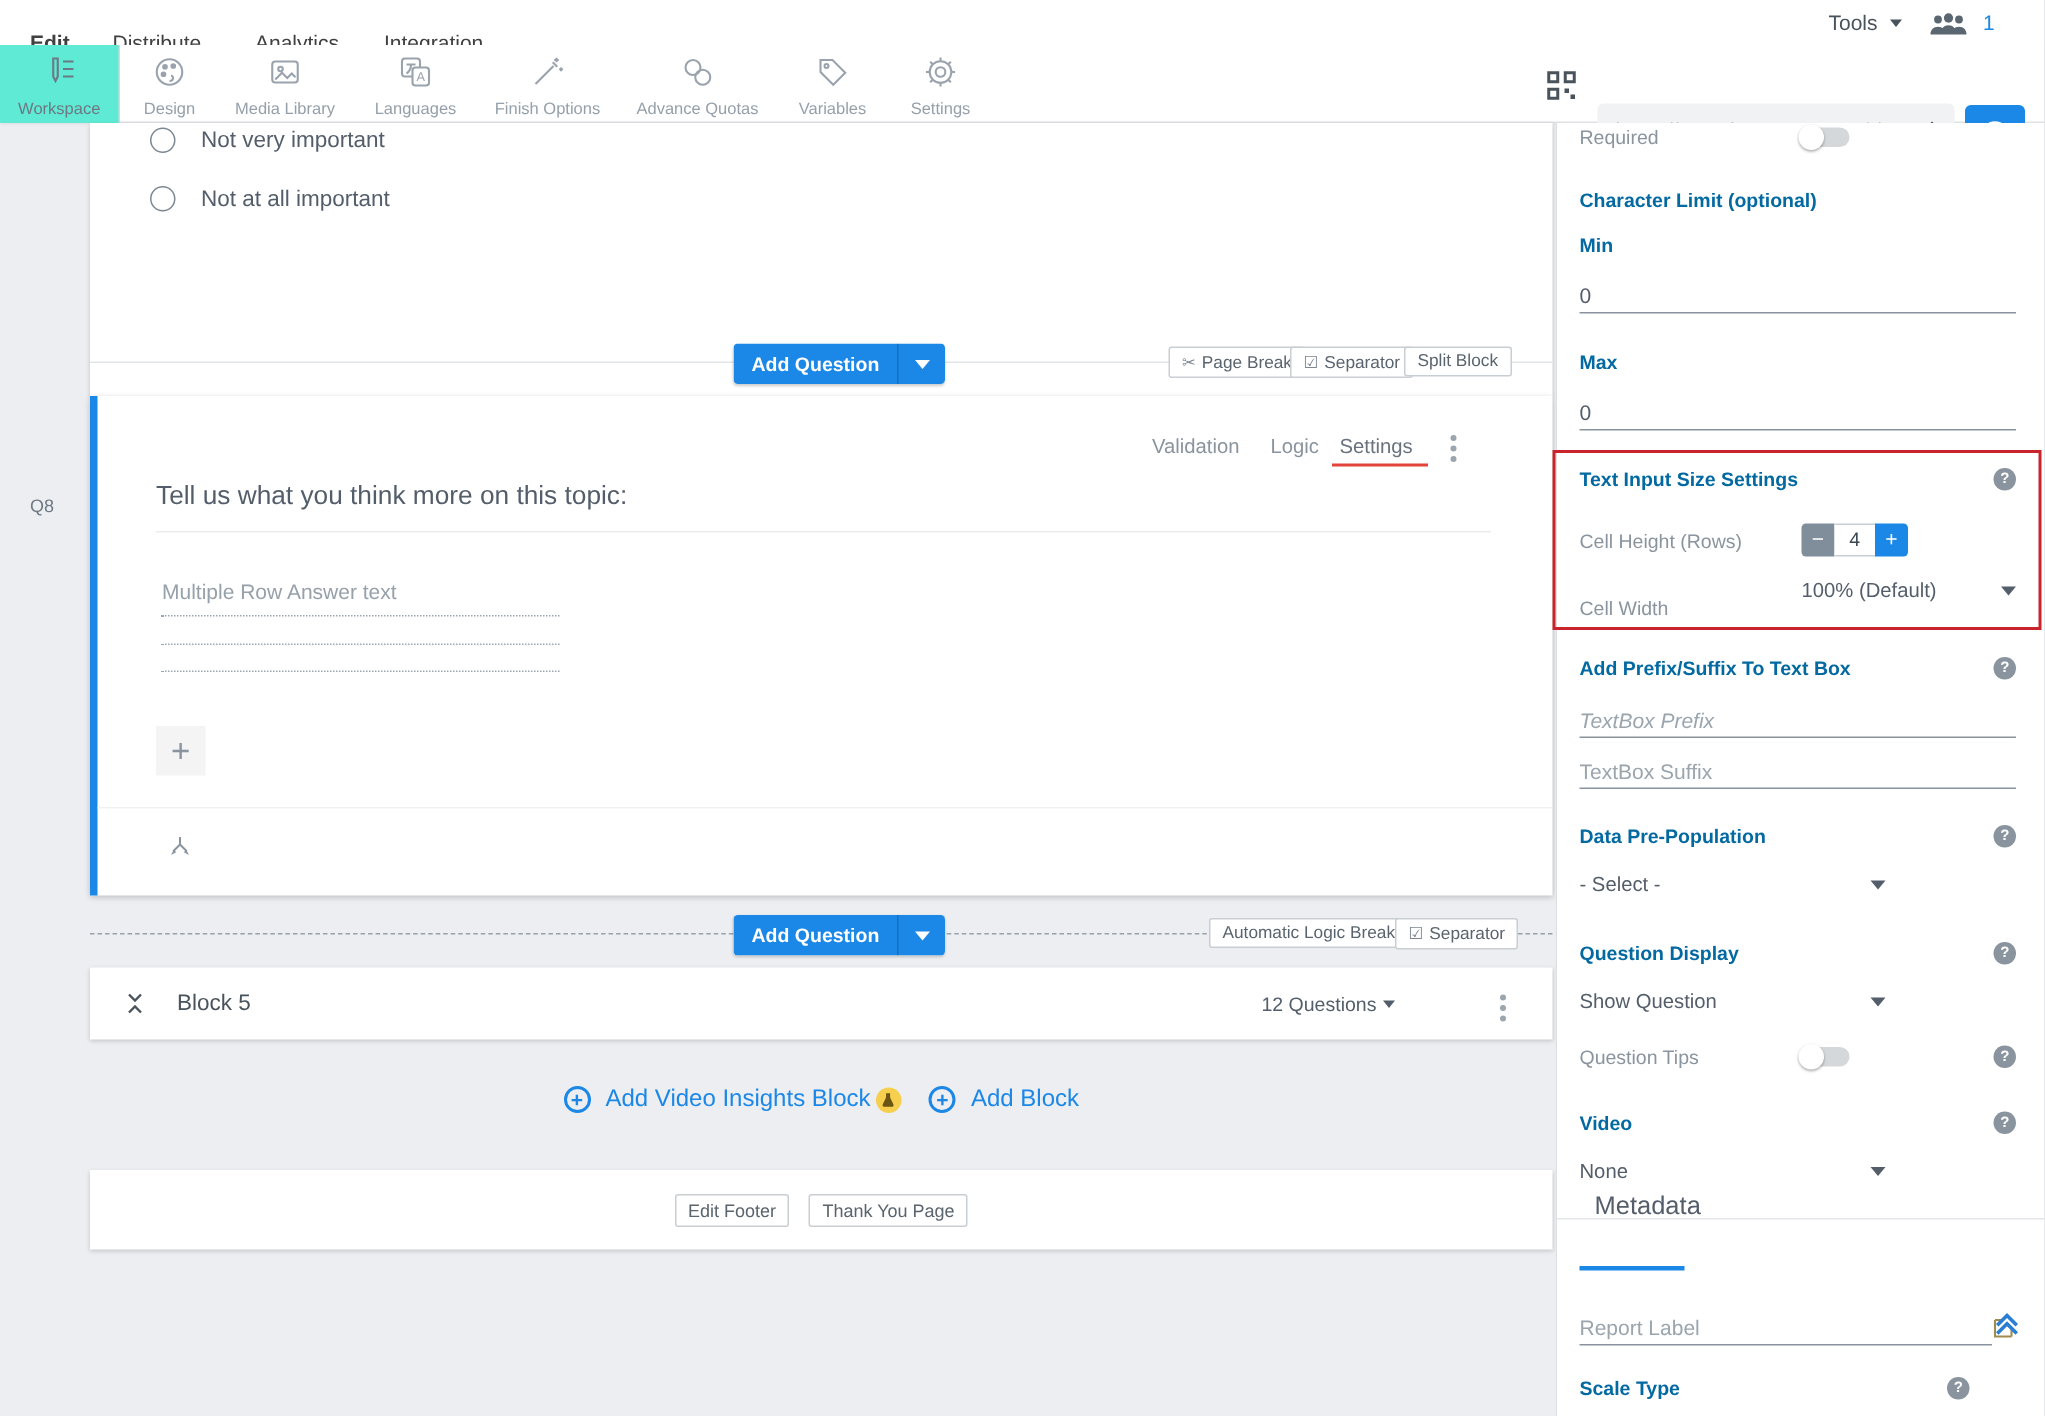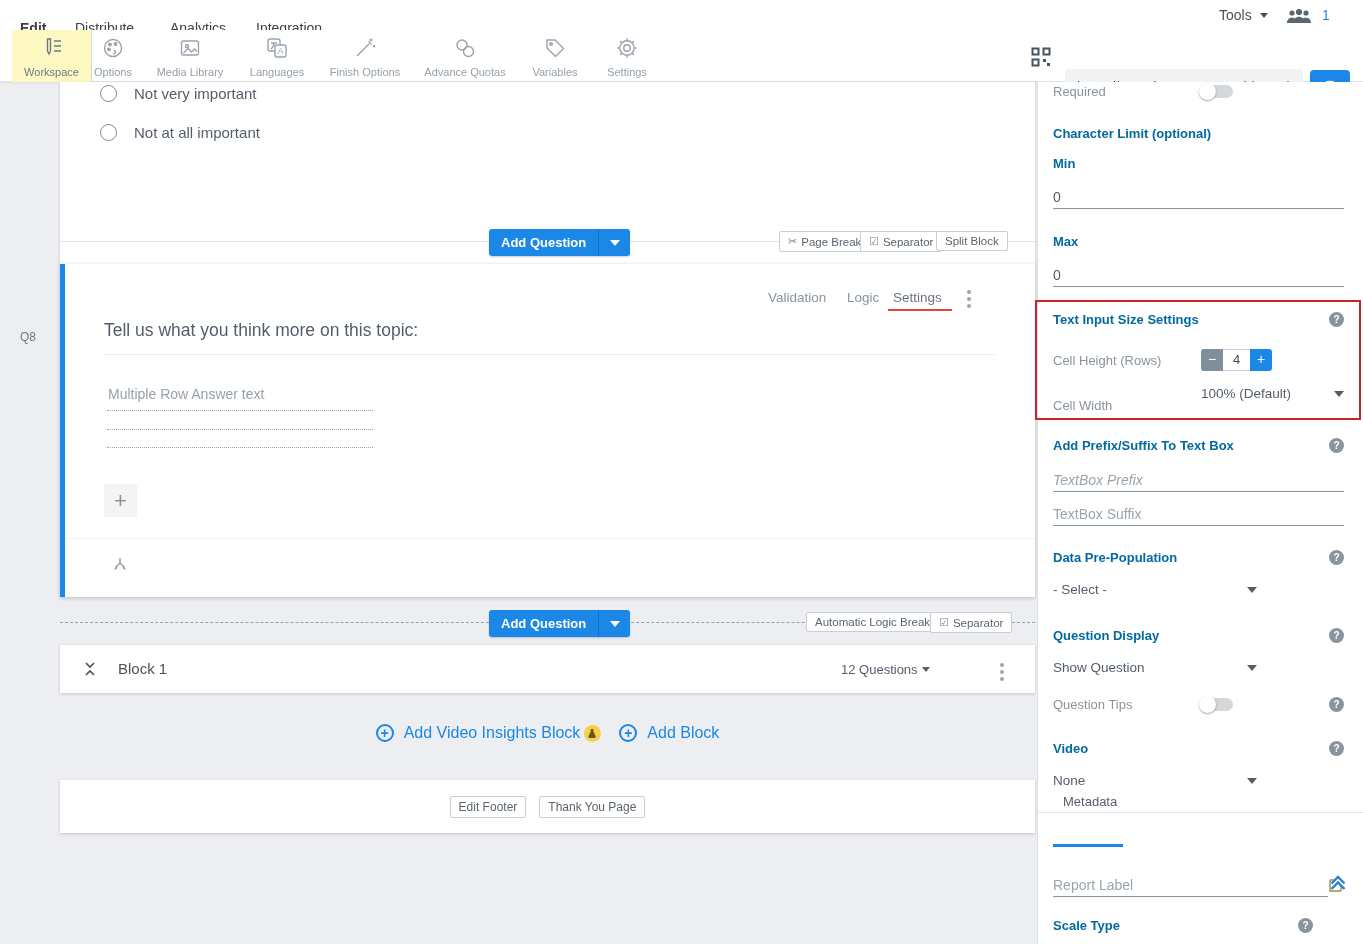--- a/index.html
+++ b/index.html
@@ -11,21 +11,21 @@
   .topnav { position:absolute; left:0; top:0; width:100%; height:30px; background:#fff; }
   .nav-item { position:absolute; top:20px; font-size:14px; color:#404040; cursor:pointer; }
   .nav-item.active { font-weight:bold; }
   .nav-item.active::after { content:""; display:block; margin-top:3px; height:2px; background:#1d7ece; }
   .tools-wrap { position:absolute; top:7px; left:1219px; font-size:14px; color:#49535c; display:flex; align-items:center; gap:8px; }
   .caret-dn { width:0; height:0; border-left:4px solid transparent; border-right:4px solid transparent; border-top:5px solid #49535c; display:inline-block; }
   .user-count { position:absolute; top:7px; left:1322px; font-size:14px; color:#1b87e6; }
 
   
   .toolbar { position:absolute; left:0; top:30px; width:100%; height:52px; background:#fff; border-bottom:1px solid #dfe1e4; box-shadow:0 1px 2px rgba(0,0,0,.06); }
-  .workspace-tab { position:absolute; left:12px; top:0; width:80px; height:52px; background:#fef9c3; border-right:1px solid #d8d8d8; text-align:center; padding-top:6px; cursor:pointer; }
+  .workspace-tab { position:absolute; left:0; top:0; width:80px; height:52px; background:#5eead4; border-right:1px solid #d8d8d8; text-align:center; padding-top:6px; cursor:pointer; }
   .tool-item { position:absolute; top:6px; width:90px; text-align:center; cursor:pointer; }
   .tool-label { display:block; font-size:11px; color:#95a0aa; margin-top:2px; white-space:nowrap; }
   .workspace-tab .tool-label { color:#6d7884; }
   .url-pill { position:absolute; left:1065px; top:39px; width:238px; height:36px; background:#f1f2f3; border-radius:4px; display:flex; align-items:center; padding:0 10px 0 12px; }
   .url-text { font-size:14px; color:#3c4852; flex:1; white-space:nowrap; overflow:hidden; }
   .eye-btn { position:absolute; left:1310px; top:40px; width:40px; height:34px; background:#1b87e6; border-radius:4px; display:flex; align-items:center; justify-content:center; cursor:pointer; }
 
   
   .card { position:absolute; left:60px; width:975px; background:#fff; box-shadow:0 1px 3px rgba(0,0,0,.18); }
   .radio-row { position:absolute; left:100px; display:flex; align-items:center; gap:17px; }
@@ -122,21 +122,21 @@
     </div>
 
     <div class="tool-item" style="left:68px">
       <svg width="24" height="24" viewBox="0 0 24 24" fill="none" stroke="#9aa3ad" stroke-width="1.4">
         <circle cx="12" cy="12" r="8.5"></circle>
           <circle cx="9" cy="8.5" r="1.2" fill="#9aa3ad"></circle>
           <circle cx="14.5" cy="8" r="1.2" fill="#9aa3ad"></circle>
           <circle cx="8" cy="13.5" r="1.2" fill="#9aa3ad"></circle>
           <path d="M13 14.5c2 0 2 3.5-1 3.5"></path>
       </svg>
-      <span class="tool-label">Options</span>
+      <span class="tool-label">Design</span>
     </div>
     <div class="tool-item" style="left:145px">
       <svg width="24" height="24" viewBox="0 0 24 24" fill="none" stroke="#9aa3ad" stroke-width="1.4">
         <rect x="3.5" y="5" width="17" height="14" rx="2"></rect>
           <circle cx="9" cy="10" r="1.5"></circle>
           <path d="M5.5 17l4.5-4.5 3.5 3.5 3-3 2.5 2.5"></path>
       </svg>
       <span class="tool-label">Media Library</span>
     </div>
     <div class="tool-item" style="left:232px">
@@ -271,21 +271,21 @@
   </span>
   <span class="small-btn" style="left:930px;top:612px">
     <i class="icon-checkbox"></i>
     <span>Separator</span>
   </span>
 
   <div class="card" style="top:645px;height:48px">
     <svg class="abs" style="left:24px;top:17px" width="12" height="14" viewBox="0 0 12 14" fill="none" stroke="#49535c" stroke-width="1.6">
       <path d="M2 1l4 4 4-4M2 13l4-4 4 4"></path>
     </svg>
-    <span class="block-name abs" style="left:58px;top:15px">Block 1</span>
+    <span class="block-name abs" style="left:58px;top:15px">Block 5</span>
     <span class="qcount abs" style="left:781px;top:17px">12 Questions</span>
     <i class="caret-dn abs" style="left:862px;top:22px;border-top-color:#545e6b"></i>
     <span class="kebab abs" style="left:938px;top:16px">
         <i></i>
         <i></i>
         <i></i>
       </span>
   </div>
 
   <div class="addblock-row">
@@ -355,21 +355,21 @@
         <span class="knob"></span>
       </span>
     <span class="help" style="left:291px;top:615px"></span>
 
     <span class="sb-bold" style="top:659px">Video</span>
     <span class="help" style="left:291px;top:659px"></span>
     <span class="sb-val" style="left:15px;top:691px">None</span>
     <i class="sb-caret" style="left:209px;top:696px"></i>
 
     <div class="sb-divider" style="top:730px"></div>
-    <span class="sb-val" style="left:25px;top:712px;font-size:13px">Metadata</span>
+    <span class="sb-val" style="left:25px;top:712px;font-size:17px">Metadata</span>
     <div class="metadata-underline"></div>
 
     <input class="line-input" style="top: 791px; width: 275px;" placeholder="Report Label">
     <svg class="abs" style="left:289px;top:790px" width="22" height="22" viewBox="0 0 22 22" fill="none">
       <path d="M3 8v11h11" stroke="#a08b4f" stroke-width="1.4"></path>
         <path d="M14 19V14M3 8h5" stroke="#a08b4f" stroke-width="1.4"></path>
       <path d="M4.5 17l6.5-6.5 6.5 6.5" stroke="#2a7fd4" stroke-width="2.4"></path>
       <path d="M4.5 11.5L11 5l6.5 6.5" stroke="#2a7fd4" stroke-width="2.4"></path>
     </svg>
     <span class="sb-bold" style="top:836px">Scale Type</span>

